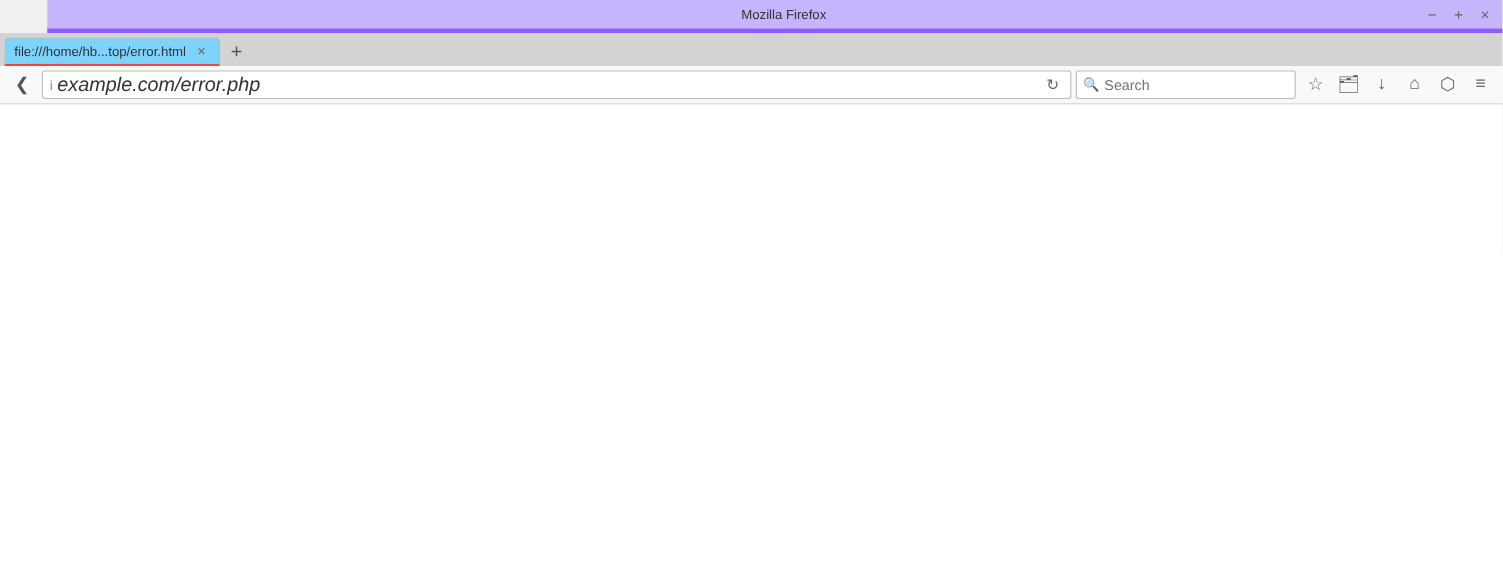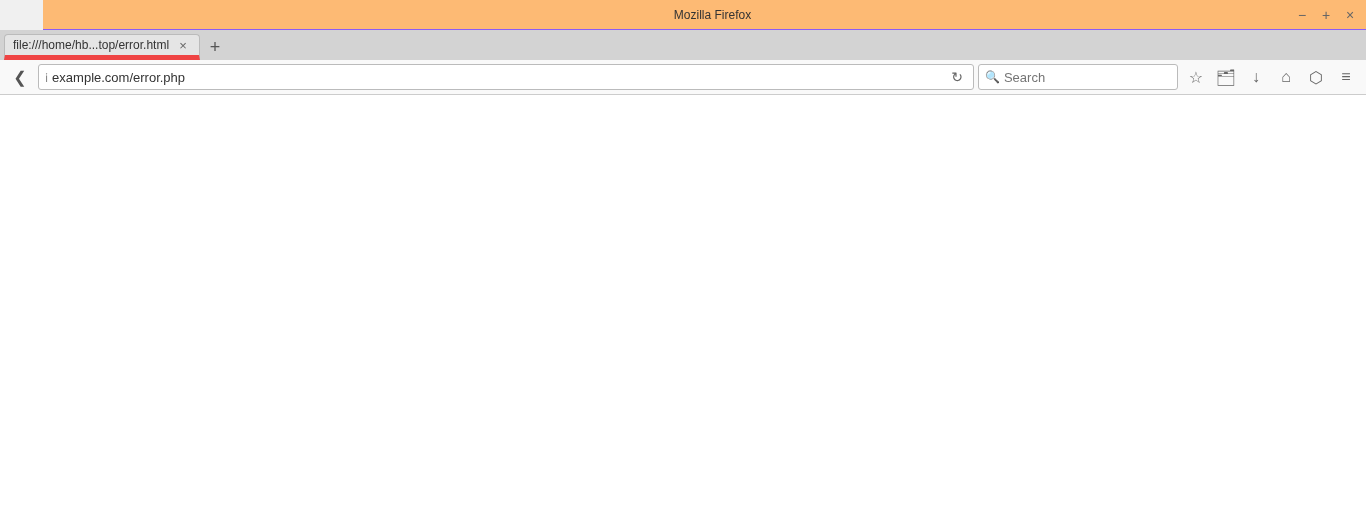--- a/index.html
+++ b/index.html
@@ -12,26 +12,26 @@
       width: 1366px;
       height: 515px;
       font-family: Arial, sans-serif;
       background: #f0f0f0;
       overflow: hidden;
     }
 
     
     .title-bar {
       height: 30px;
-      background: #fdba74;
+      background: #c4b5fd;
       display: flex;
       align-items: center;
       justify-content: space-between;
       padding: 0 8px;
-      border-bottom: 1px solid #8b5cf6;
+      border-bottom: 4px solid #8b5cf6;
       margin-left: 43px;
     }
 
     .title-bar-text {
       flex: 1;
       text-align: center;
       font-size: 12px;
       color: #333;
       font-weight: normal;
     }
@@ -75,22 +75,22 @@
       padding: 0 8px;
       font-size: 12px;
       color: #333;
       min-width: 160px;
       max-width: 220px;
       gap: 6px;
       cursor: pointer;
     }
 
     .tab.active {
-      background: #e5e5e5;
-      border-bottom: 5px solid #ef4444;
+      background: #7dd3fc;
+      border-bottom: 2px solid #ef4444;
       z-index: 1;
     }
 
     .tab-title {
       flex: 1;
       overflow: hidden;
       text-overflow: ellipsis;
       white-space: nowrap;
       font-size: 12px;
     }
@@ -159,23 +159,24 @@
 
     .info-icon {
       font-size: 12px;
       color: #888;
     }
 
     .address-input {
       flex: 1;
       border: none;
       outline: none;
-      font-size: 13px;
+      font-size: 18px;
       color: #333;
       background: transparent;
+      font-style: italic;
     }
 
     .reload-btn {
       width: 20px;
       height: 20px;
       display: flex;
       align-items: center;
       justify-content: center;
       background: none;
       border: none;

